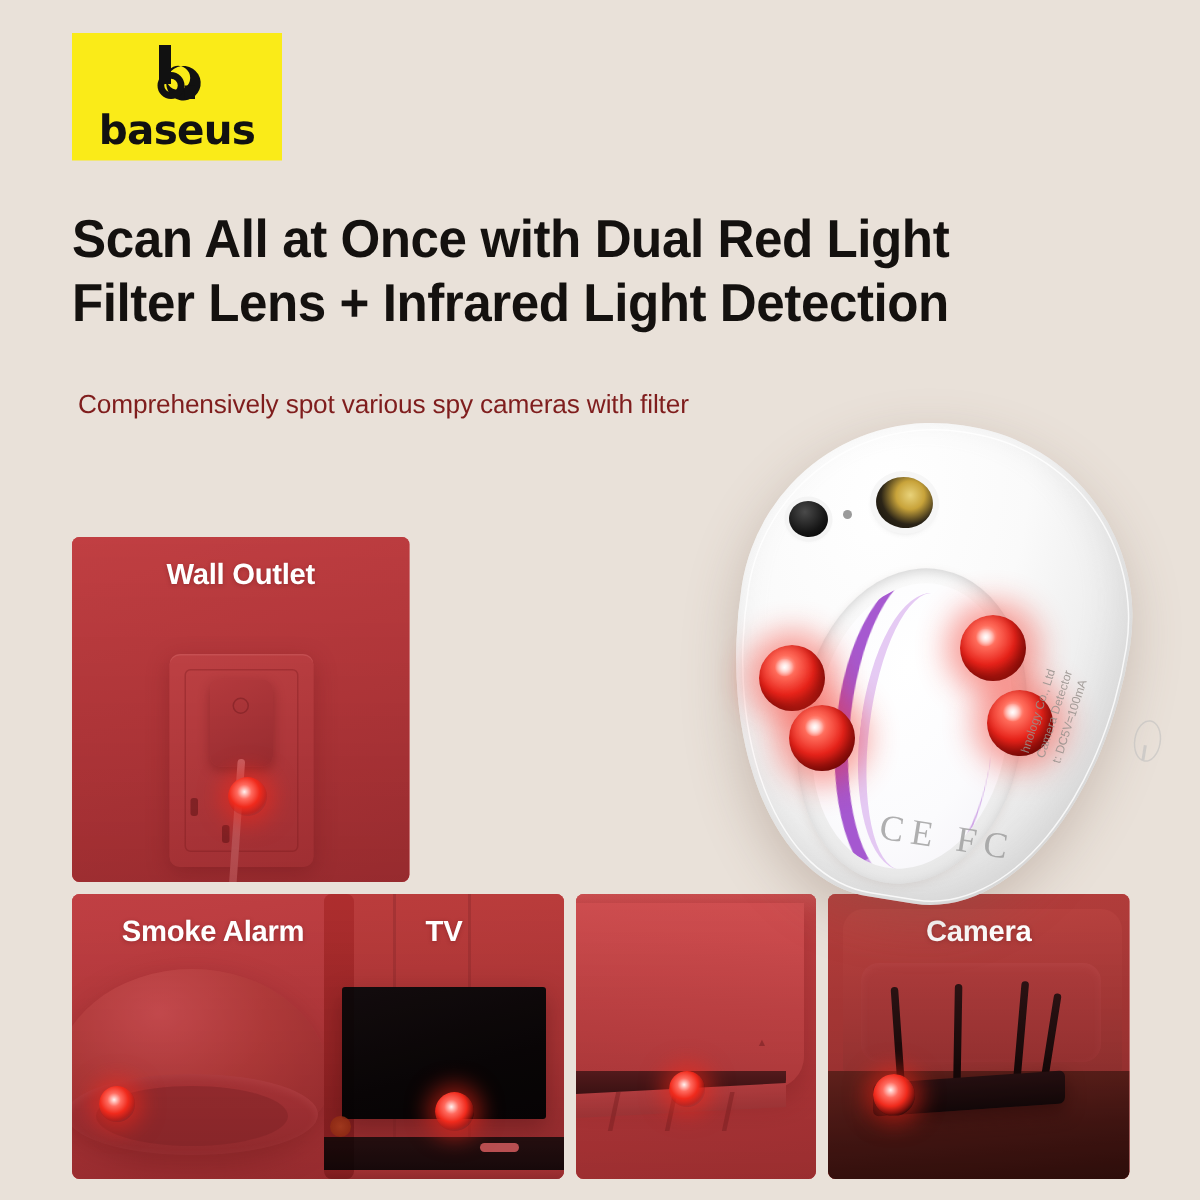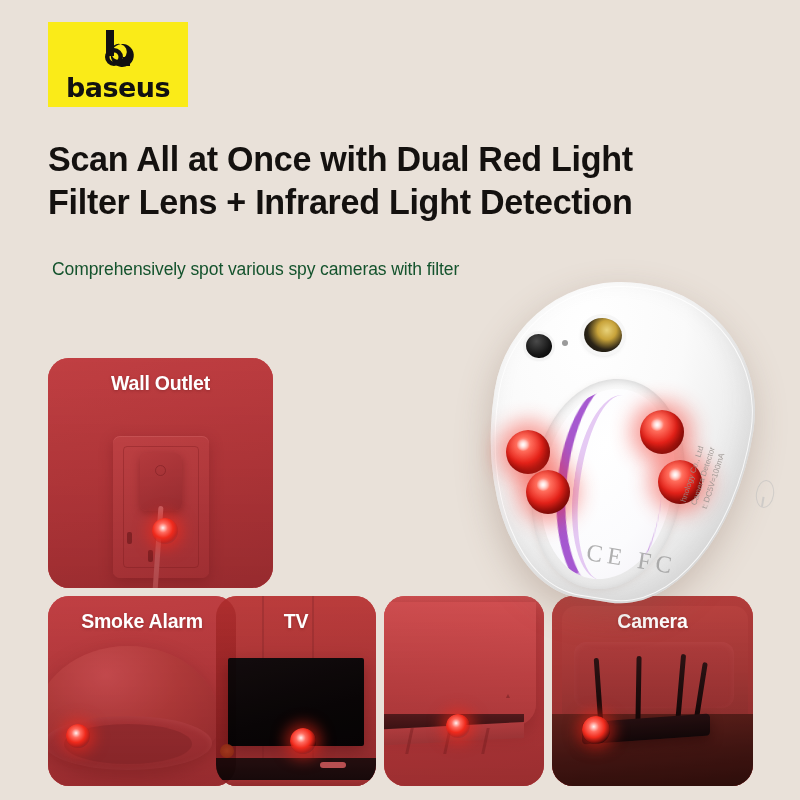--- a/index.html
+++ b/index.html
@@ -29,32 +29,32 @@
     position:absolute;left:48px;top:138px;width:700px;
     font-family:"Liberation Sans", sans-serif;
     font-weight:700;font-size:35.5px;line-height:43px;
     color:#14110f;letter-spacing:-0.3px;
     transform:scaleX(0.96);transform-origin:left top;
   }
   .headline span{display:block;white-space:nowrap;}
 
   .subhead{
     position:absolute;left:52px;top:256px;width:540px;
-    font-size:17.5px;line-height:26px;color:#14532d;
+    font-size:17.5px;line-height:26px;color:#7f1d1d;
     letter-spacing:-0.1px;
   }
   .subhead span{display:block;}
 
   
   .grid-top{position:absolute;left:48px;top:358px;width:705px;height:230px;}
   .grid-bottom{position:absolute;left:48px;top:596px;width:705px;height:190px;}
 
   .card{
     position:absolute;top:0;height:100%;
-    border-radius:21px;overflow:hidden;
+    border-radius:5px;overflow:hidden;
     background:#c8494e;
   }
   .card .tint{
     position:absolute;inset:0;
     background:linear-gradient(180deg,rgba(206,77,80,.35),rgba(165,50,55,.45));
     mix-blend-mode:multiply;pointer-events:none;z-index:6;
   }
   .card-label{
     position:absolute;left:0;right:0;top:14px;z-index:9;
     text-align:center;color:#fff;font-weight:700;

